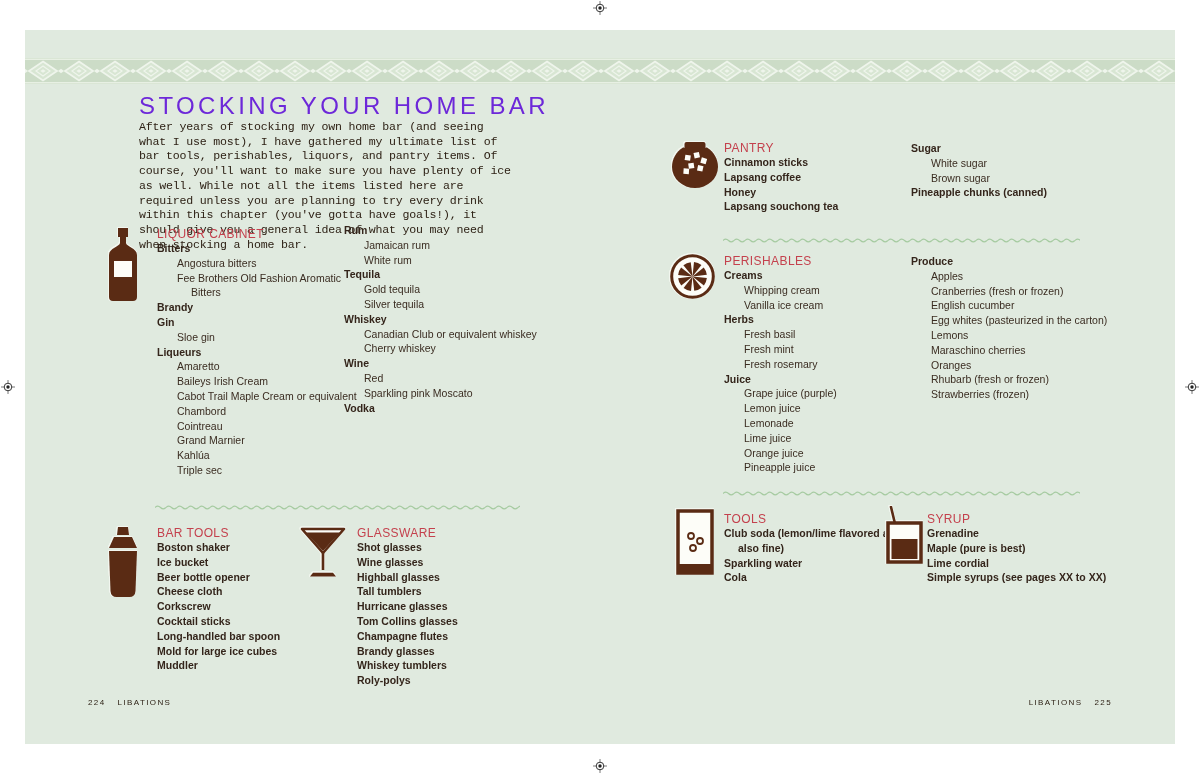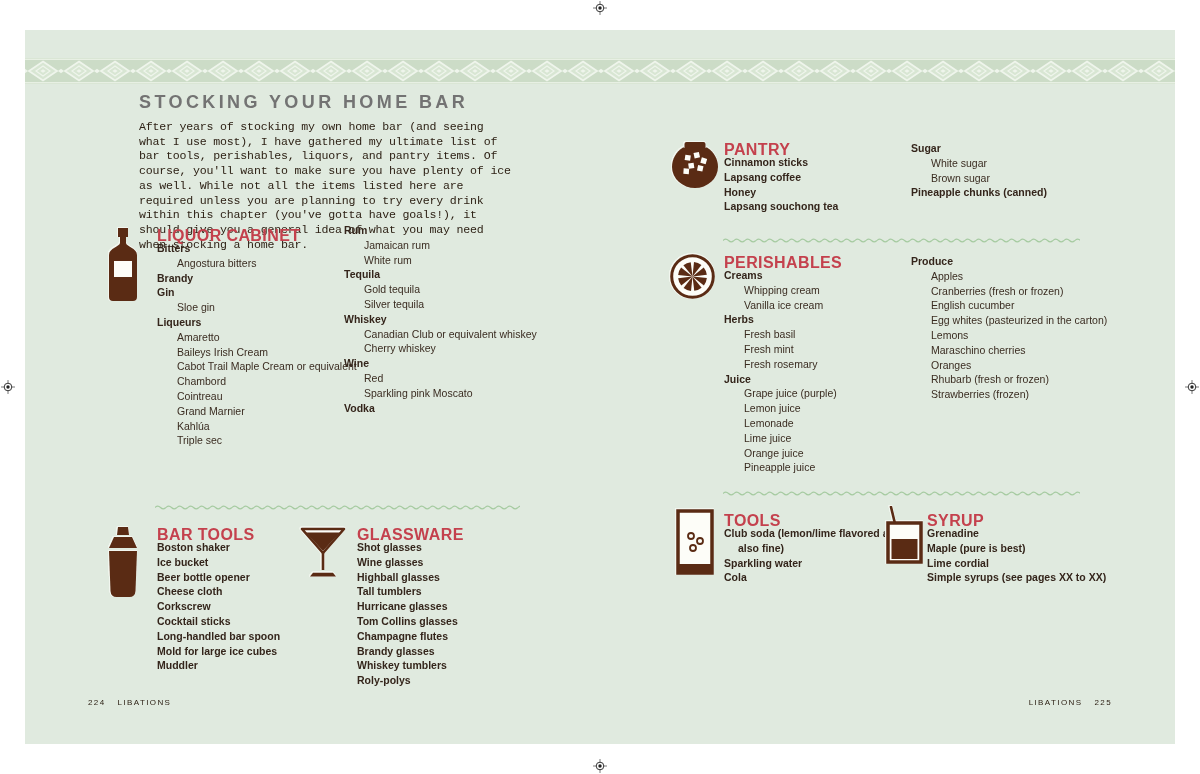--- a/index.html
+++ b/index.html
@@ -1,23 +1,23 @@
 <!DOCTYPE html>
 <html><head>
 <meta charset="utf-8">
 <style>
   *{margin:0;padding:0;box-sizing:border-box}
   html,body{width:1200px;height:774px}
   body{position:relative;background:#ffffff;font-family:"Liberation Sans",sans-serif;overflow:hidden}
   .abs{position:absolute}
   .spread{position:absolute;left:25px;top:30px;width:1150px;height:714px;background:#e0eadf}
   .band{position:absolute;left:25px;top:58px}
-  .title{font-size:18px;font-weight:700;letter-spacing:3.4px;color:#737373;white-space:nowrap}
+  .title{font-size:24px;font-weight:400;letter-spacing:3.4px;color:#6d28d9;white-space:nowrap}
   .intro{font-family:Liberation Mono, monospace;font-size:11.6px;line-height:14.7px;color:#2e2216;letter-spacing:-0.2px;text-align:left}
-  .hdr{font-size:16px;font-weight:700;letter-spacing:0.4px;color:#c4414d;white-space:nowrap}
+  .hdr{font-size:12px;font-weight:400;letter-spacing:0.4px;color:#c4414d;white-space:nowrap}
   .col .li{font-size:10.5px;line-height:14.8px;color:#34251b;padding-left:14px;text-indent:-14px}
   .col .li.head{font-weight:700}
   .col .li.sub{font-weight:400;color:#3a2c21;padding-left:34px}
   .footer{font-size:8px;font-weight:400;letter-spacing:1.4px;color:#2e2216;display:flex;gap:12px;white-space:nowrap}
   .icon{position:absolute;filter:drop-shadow(0.8px 0 0 #f2f6ef) drop-shadow(-0.8px 0 0 #f2f6ef) drop-shadow(0 0.8px 0 #f2f6ef) drop-shadow(0 -0.8px 0 #f2f6ef)}
   .wavy{position:absolute}
   .regmark{position:absolute}
 </style>
 </head>
 <body>
@@ -71,20 +71,21 @@
 <p class="abs intro" style="left:139px;top:120px;width:378px">After years of stocking my own home bar (and seeing what I use most), I have gathered my ultimate list of bar tools, perishables, liquors, and pantry items. Of course, you'll want to make sure you have plenty of ice as well. While not all the items listed here are required unless you are planning to try every drink within this chapter (you've gotta have goals!), it should give you a general idea of what you may need when stocking a home bar.</p>
 
 <svg class="icon" style="left:109px;top:228px" width="28" height="73" viewBox="0 0 28 73">
   <path d="M9,0 H19 V9 H17 V15 C17,18.5 28,20 28,27 V69 Q28,73 24,73 H4 Q0,73 0,69 V27 C0,20 11,18.5 11,15 V9 H9 Z" fill="#5a2b14"></path>
   <rect x="5" y="33" width="18" height="16" fill="#fdfdf8"></rect>
 </svg>
 <div class="abs hdr" style="left:157px;top:227px">LIQUOR CABINET</div>
 <div class="abs col" style="left:157px;top:241px;width:215px">
     <div class="li head">Bitters</div>
     <div class="li sub">Angostura bitters</div>
+    <div class="li sub">Fee Brothers Old Fashion Aromatic Bitters</div>
     <div class="li head">Brandy</div>
     <div class="li head">Gin</div>
     <div class="li sub">Sloe gin</div>
     <div class="li head">Liqueurs</div>
     <div class="li sub">Amaretto</div>
     <div class="li sub">Baileys Irish Cream</div>
     <div class="li sub">Cabot Trail Maple Cream or equivalent</div>
     <div class="li sub">Chambord</div>
     <div class="li sub">Cointreau</div>
     <div class="li sub">Grand Marnier</div>

